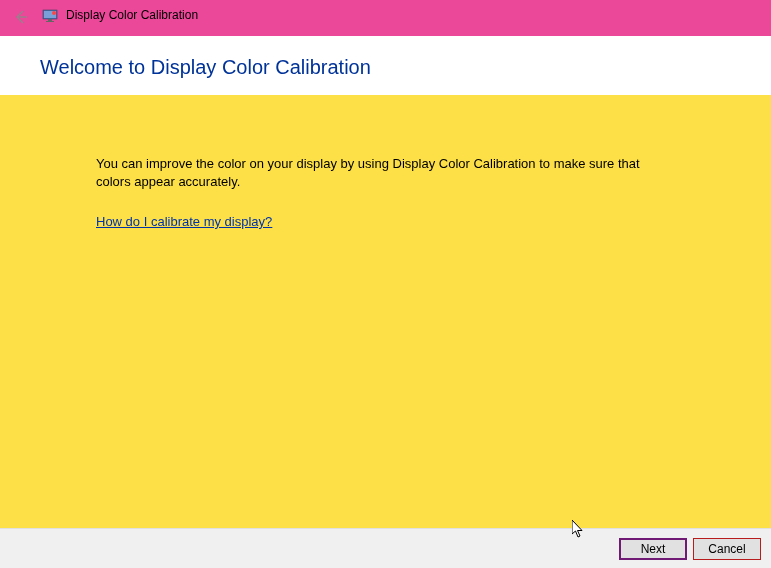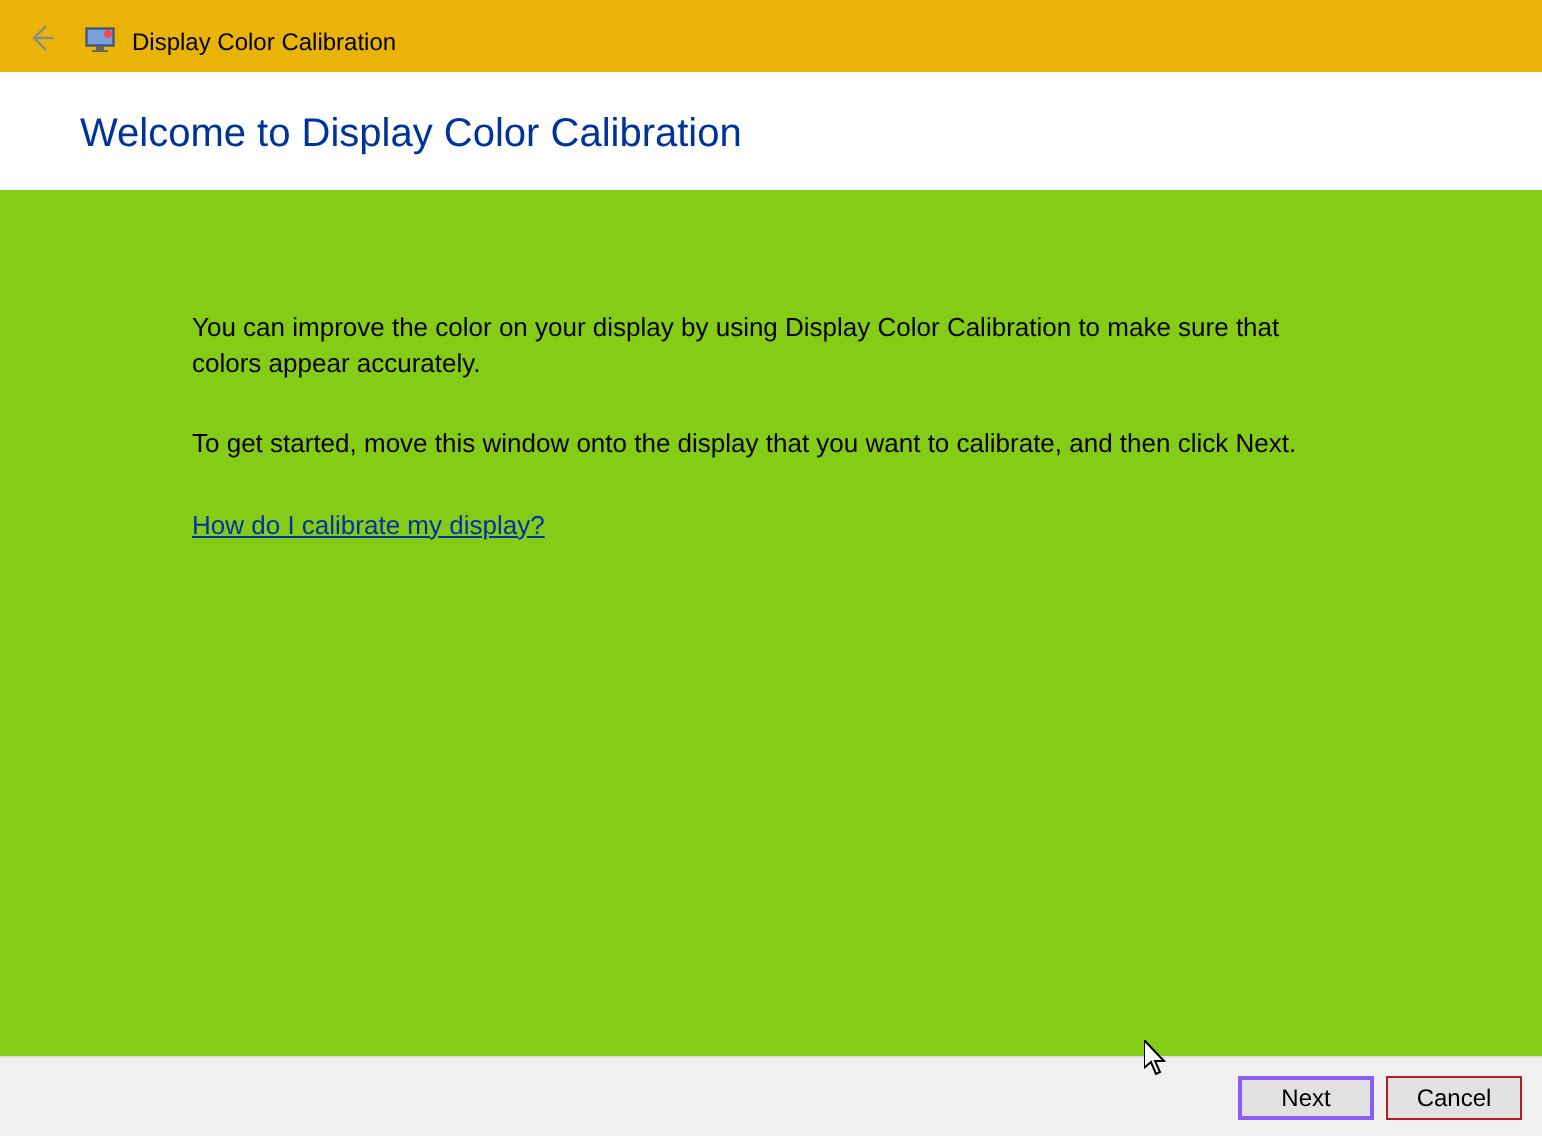--- a/index.html
+++ b/index.html
@@ -11,24 +11,24 @@
       font-family: "Segoe UI", Tahoma, sans-serif;
       font-size: 12px;
       background: #ffffff;
       width: 771px;
       height: 568px;
       overflow: hidden;
       position: relative;
     }
     .header {
       display: flex;
-      align-items: flex-end;
+      align-items: flex-start;
       padding: 8px 12px;
       height: 36px;
-      background: #eab308;
+      background: #ec4899;
     }
     .back-arrow {
       width: 18px;
       height: 18px;
       display: flex;
       align-items: center;
       justify-content: center;
       color: #8a8a8a;
       margin-right: 12px;
       cursor: default;
@@ -46,21 +46,21 @@
     .heading-area {
       padding: 20px 40px 16px 40px;
       background: #ffffff;
     }
     .heading {
       font-size: 20px;
       font-weight: 400;
       color: #003399;
     }
     .content-area {
-      background: #84cc16;
+      background: #fde047;
       width: 100%;
       height: 448px;
       padding: 60px 96px 20px 96px;
     }
     .body-text {
       font-size: 13px;
       color: #000000;
       line-height: 1.4;
       max-width: 560px;
     }
@@ -92,21 +92,21 @@
       height: 22px;
       font-size: 12px;
       font-family: inherit;
       border: 1px solid #b91c1c;
       background: #e1e1e1;
       cursor: pointer;
       margin-left: 6px;
       padding: 0 8px;
     }
     .btn-primary {
-      border: 2px solid #8b5cf6;
+      border: 2px solid #701a75;
       background: #e1e1e1;
     }
     .cursor {
       position: absolute;
       left: 572px;
       top: 520px;
       width: 16px;
       height: 20px;
       pointer-events: none;
     }
@@ -133,21 +133,20 @@
   <span class="app-title">Display Color Calibration</span>
 </div>
 
 <div class="heading-area">
   <h1 class="heading">Welcome to Display Color Calibration</h1>
 </div>
 
 <div class="content-area">
   <div class="body-text">
     <p>You can improve the color on your display by using Display Color Calibration to make sure that colors appear accurately.</p>
-    <p>To get started, move this window onto the display that you want to calibrate, and then click Next.</p>
     <a class="help-link">How do I calibrate my display?</a>
   </div>
 </div>
 
 <div class="footer">
   <button class="btn btn-primary">Next</button>
   <button class="btn">Cancel</button>
 </div>
 
 <div class="cursor">

